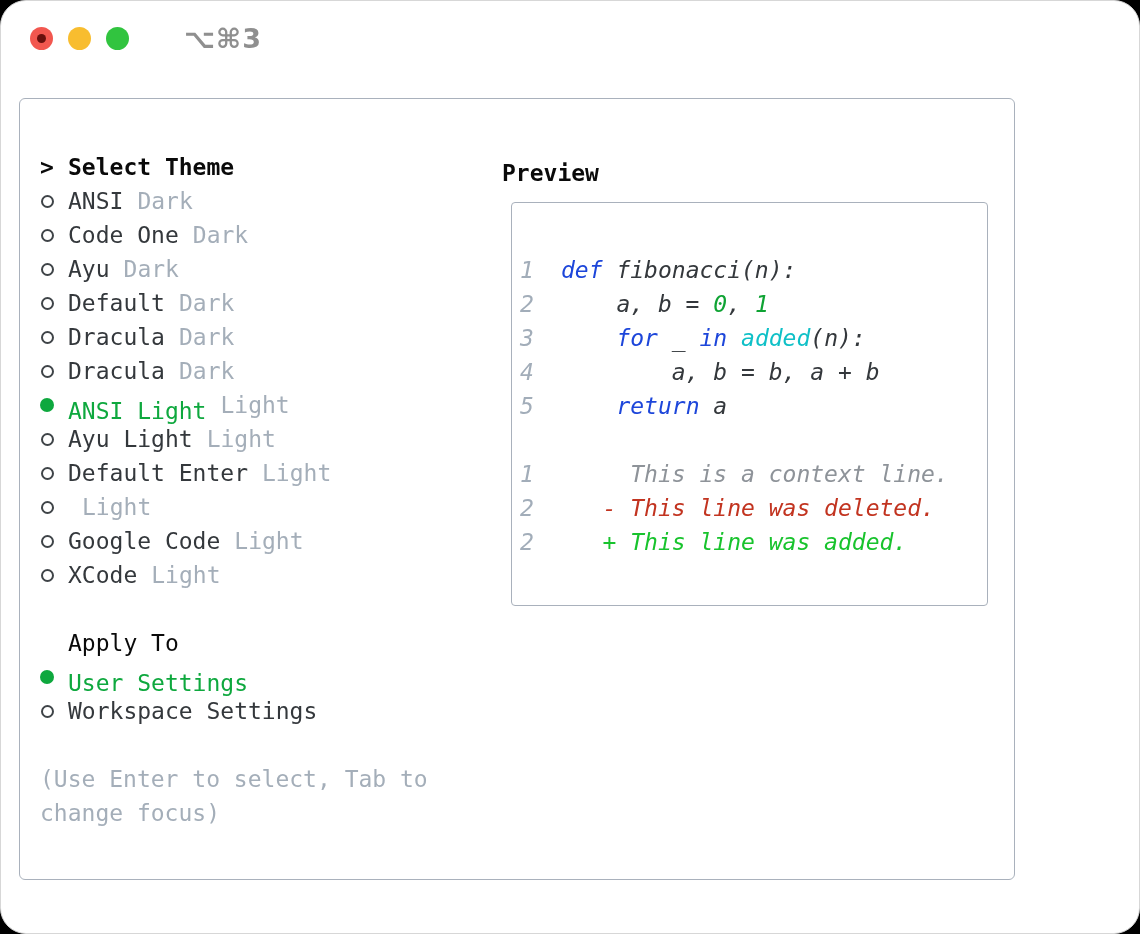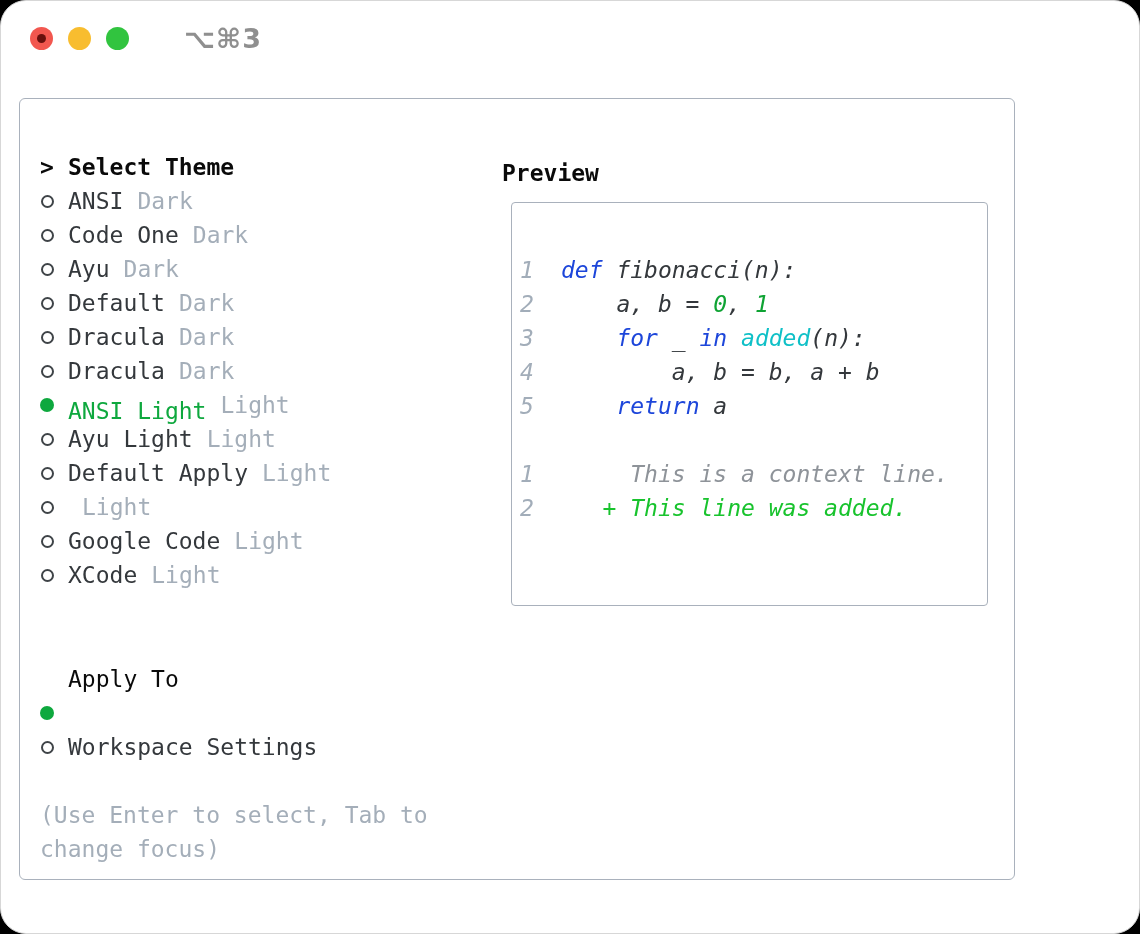--- a/index.html
+++ b/index.html
@@ -52,21 +52,21 @@
   .hdr{font-weight:bold;color:var(--heading);}
   .hdr-prefix{display:inline-block;width:28px;}
   .bullet{
     width:13px;height:13px;border-radius:50%;
     border:2px solid #3f4448;box-sizing:border-box;
     margin-left:1px;margin-right:14px;flex:none;
   }
   .bullet.filled{border:none;background:var(--accent_green);width:14px;height:14px;margin-left:0;}
   .variant{color:var(--dim);margin-left:14px;}
   .selected .label{color:var(--accent_green);margin-top:12px;}
-  .apply-hdr{padding-left:28px;color:var(--heading);margin-top:36px;}
+  .apply-hdr{padding-left:28px;color:var(--heading);}
   .spacer{height:34px;}
   .hint{color:var(--dim);width:424px;white-space:normal;}
   
   .preview-header{
     position:absolute;left:482px;top:57px;height:34px;line-height:34px;
     font-size:23px;font-weight:bold;color:var(--heading);
   }
   .preview-box{
     position:absolute;left:491px;top:103px;width:477px;height:404px;
     border:1.5px solid var(--border);
@@ -105,42 +105,43 @@
       </div>
       <div id="theme-list">
           <div class="row"><span class="bullet"></span><span class="label">ANSI</span><span class="variant">Dark</span></div>
           <div class="row"><span class="bullet"></span><span class="label">Code One</span><span class="variant">Dark</span></div>
           <div class="row"><span class="bullet"></span><span class="label">Ayu</span><span class="variant">Dark</span></div>
           <div class="row"><span class="bullet"></span><span class="label">Default</span><span class="variant">Dark</span></div>
           <div class="row"><span class="bullet"></span><span class="label">Dracula</span><span class="variant">Dark</span></div>
           <div class="row"><span class="bullet"></span><span class="label">Dracula</span><span class="variant">Dark</span></div>
           <div class="row selected"><span class="bullet filled"></span><span class="label">ANSI Light</span><span class="variant">Light</span></div>
           <div class="row"><span class="bullet"></span><span class="label">Ayu Light</span><span class="variant">Light</span></div>
-          <div class="row"><span class="bullet"></span><span class="label">Default Apply</span><span class="variant">Light</span></div>
+          <div class="row"><span class="bullet"></span><span class="label">Default Enter</span><span class="variant">Light</span></div>
           <div class="row"><span class="bullet"></span><span class="variant">Light</span></div>
           <div class="row"><span class="bullet"></span><span class="label">Google Code</span><span class="variant">Light</span></div>
           <div class="row"><span class="bullet"></span><span class="label">XCode</span><span class="variant">Light</span></div>
         </div>
       <div class="spacer"></div>
       <div class="row apply-hdr">Apply To</div>
       <div id="apply-list">
-          <div class="row selected"><span class="bullet filled"></span></div>
+          <div class="row selected"><span class="bullet filled"></span><span class="label">User Settings</span></div>
           <div class="row"><span class="bullet"></span><span class="label">Workspace Settings</span></div>
         </div>
       <div class="spacer"></div>
       <div class="hint">(Use Enter to select, Tab to change focus)</div>
     </div>
 
     <div class="preview-header">Preview</div>
     <div class="preview-box">
       <div id="code-lines">
           <div class="pline"><span class="lineno">1</span><span class="tok-keyword">def</span><span class="tok-plain"> fibonacci(n):</span></div>
           <div class="pline"><span class="lineno">2</span><span class="tok-plain">    a, b = </span><span class="tok-number">0</span><span class="tok-plain">, </span><span class="tok-number">1</span></div>
           <div class="pline"><span class="lineno">3</span><span class="tok-plain">    </span><span class="tok-keyword">for</span><span class="tok-plain"> _ </span><span class="tok-keyword">in</span><span class="tok-plain"> </span><span class="tok-builtin">added</span><span class="tok-plain">(n):</span></div>
           <div class="pline"><span class="lineno">4</span><span class="tok-plain">        a, b = b, a + b</span></div>
           <div class="pline"><span class="lineno">5</span><span class="tok-plain">    </span><span class="tok-keyword">return</span><span class="tok-plain"> a</span></div>
           <div class="pline"><span class="lineno"></span></div>
           <div class="pline"><span class="lineno">1</span><span class="tok-context">     This is a context line.</span></div>
+          <div class="pline"><span class="lineno">2</span><span class="tok-deleted">   - This line was deleted.</span></div>
           <div class="pline"><span class="lineno">2</span><span class="tok-added">   + This line was added.</span></div>
         </div>
     </div>
   </div>
 </div>
 
 </body></html>

